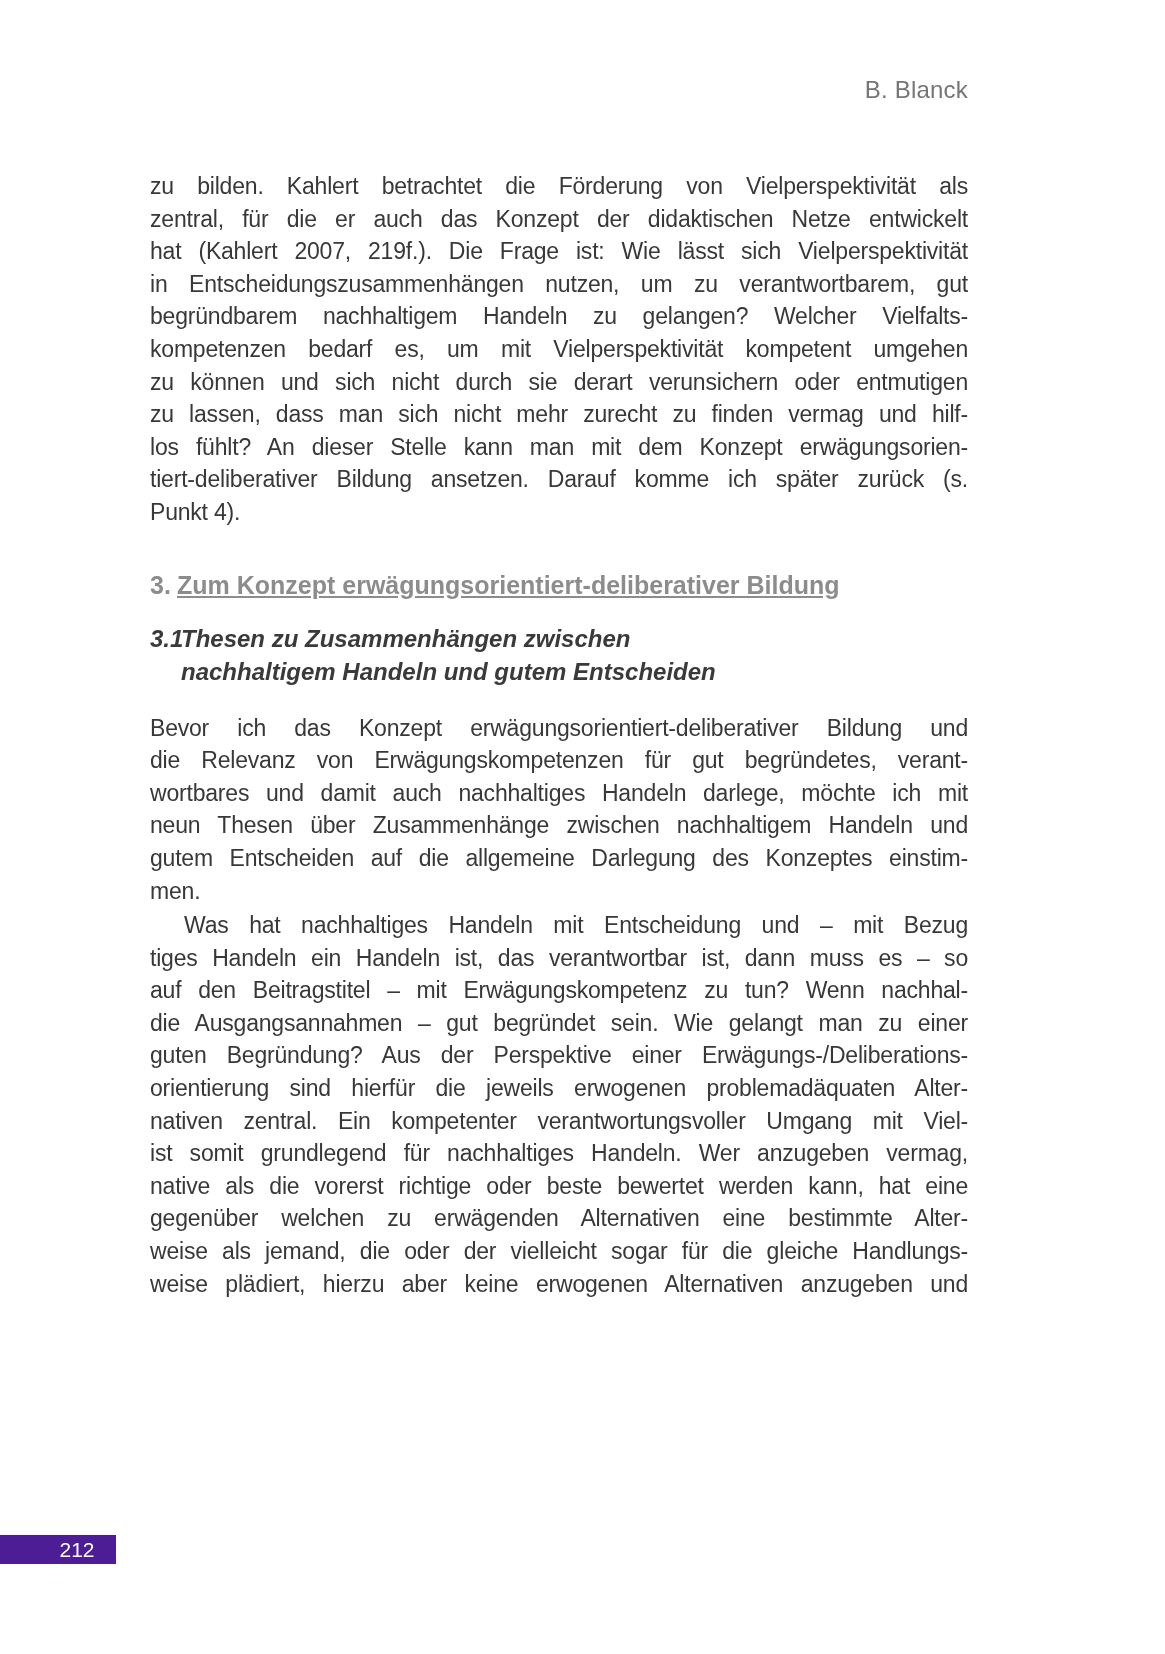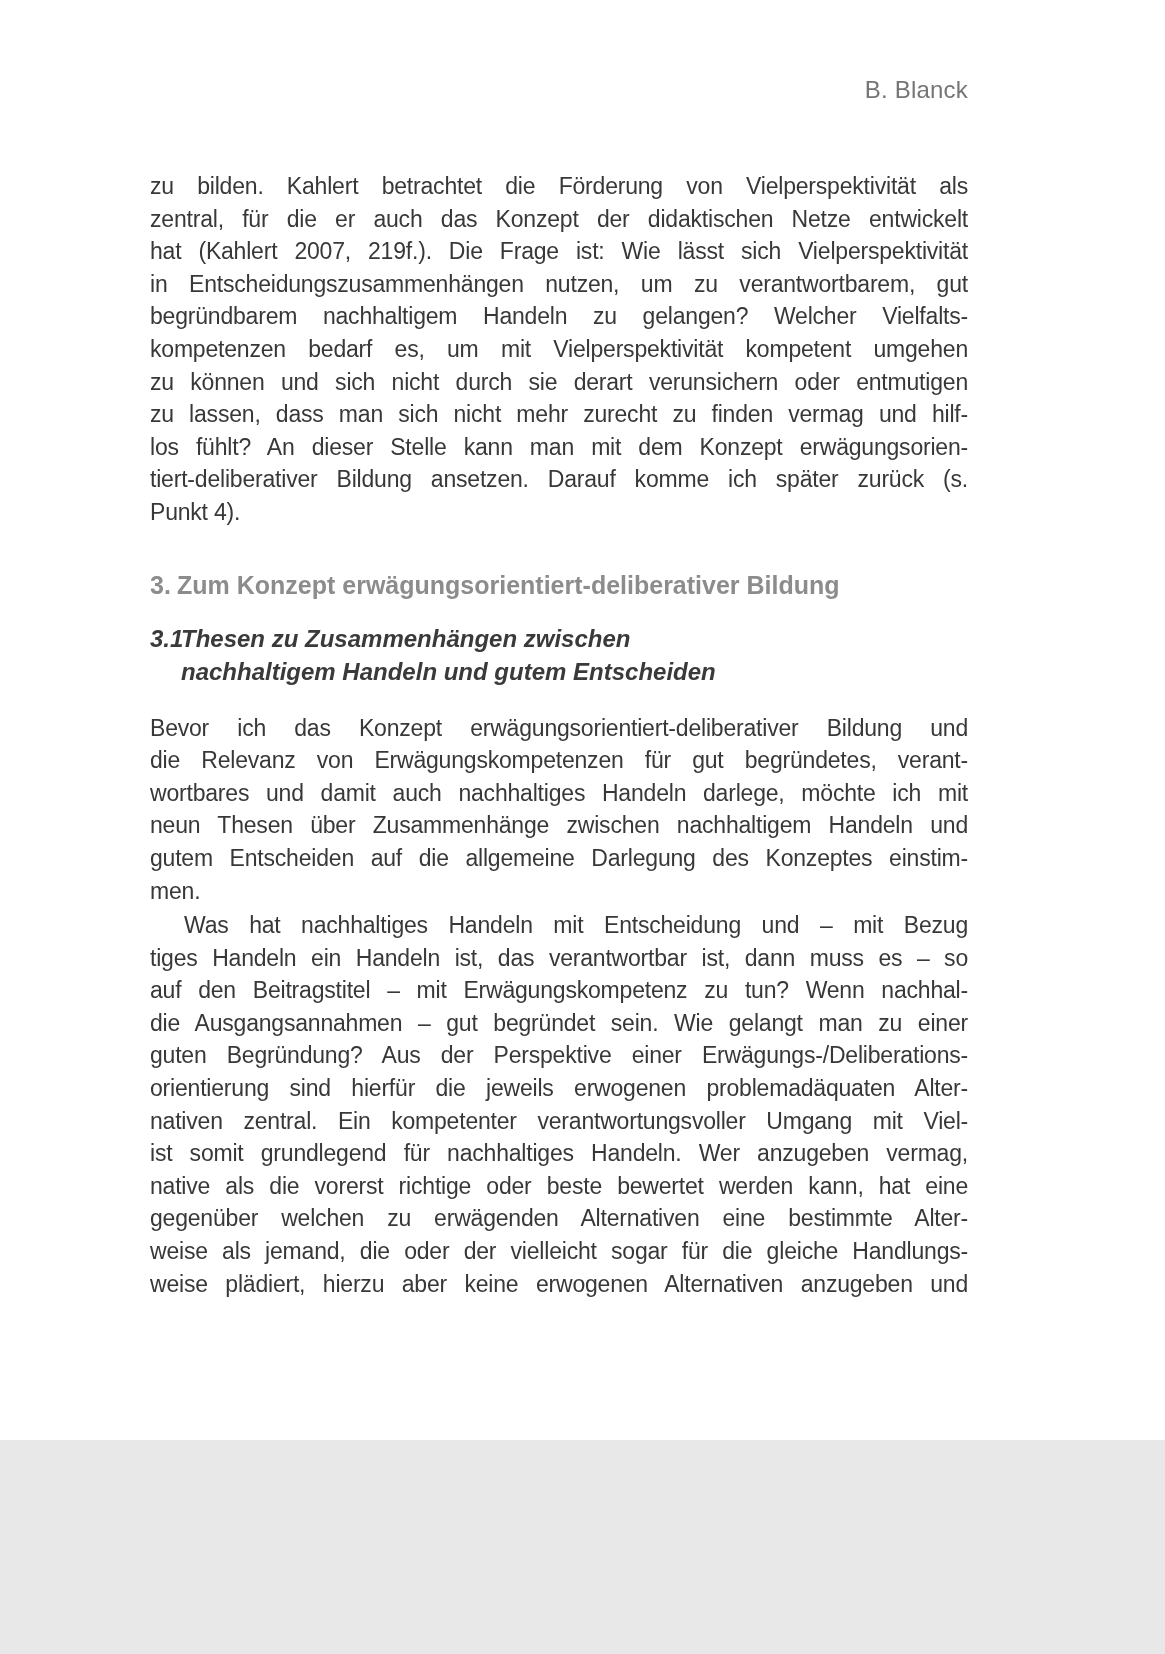--- a/index.html
+++ b/index.html
@@ -1,19 +1,19 @@
 <!DOCTYPE html>
 <html lang="de"><head>
 <meta charset="utf-8">
 <style>
   html,body { margin:0; padding:0; background:#e8e8e8; }
   .page {
     position: relative;
     width: 1165px;
-    height: 1440px;
+    height: 1654px;
     margin: 0 auto;
     background: #ffffff;
     font-family: "Liberation Sans", "DejaVu Sans", sans-serif;
     color: #383838;
     overflow: hidden;
   }
   .running-head {
     position: absolute;
     top: 76px;
     right: 197px;
@@ -44,20 +44,21 @@
   }
   .pline.indent { padding-left: 34px; }
   .section-heading {
     margin-top: 39px;
     margin-bottom: 0;
     font-size: 25px;
     line-height: 34px;
     font-weight: bold;
     color: #8c8c8c;
     letter-spacing: 0;
+    text-decoration: underline;
   }
   .section-heading .h-num { display:inline-block; min-width: 27px; }
   .subsection-heading {
     position: relative;
     margin-top: 20px;
     padding-left: 31px;
     font-size: 24px;
     line-height: 33px;
     font-weight: bold;
     font-style: italic;

